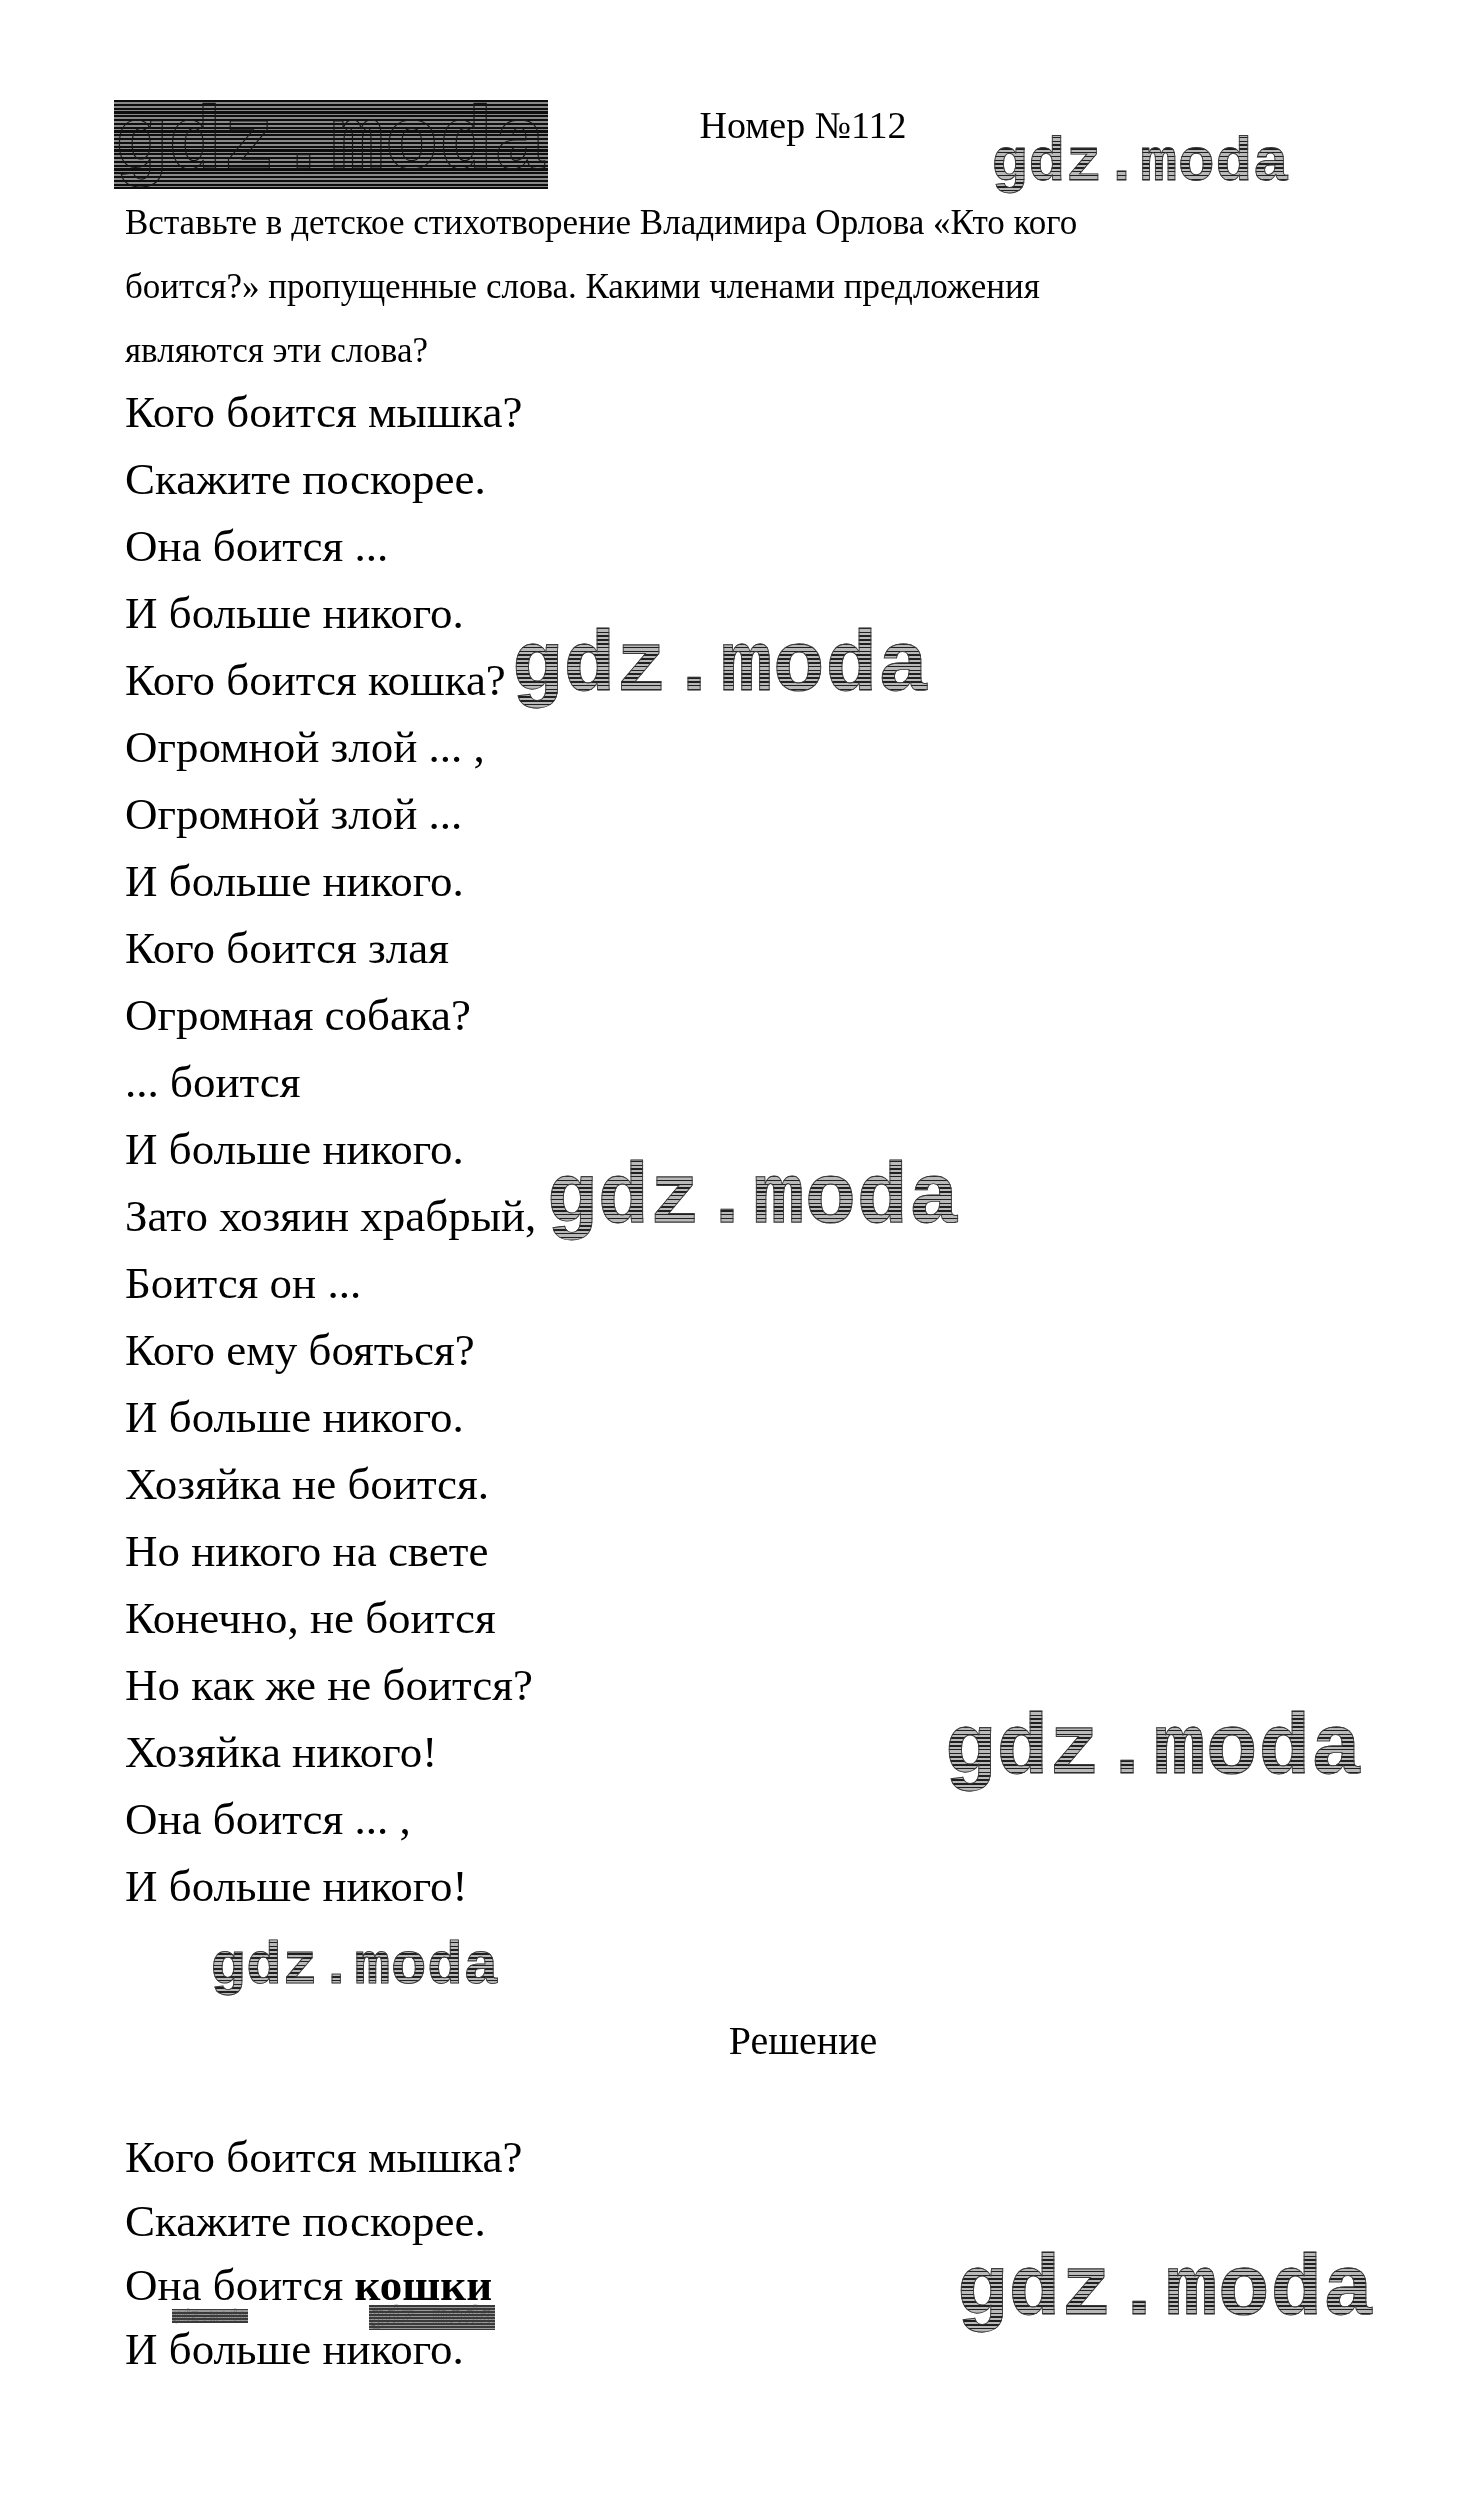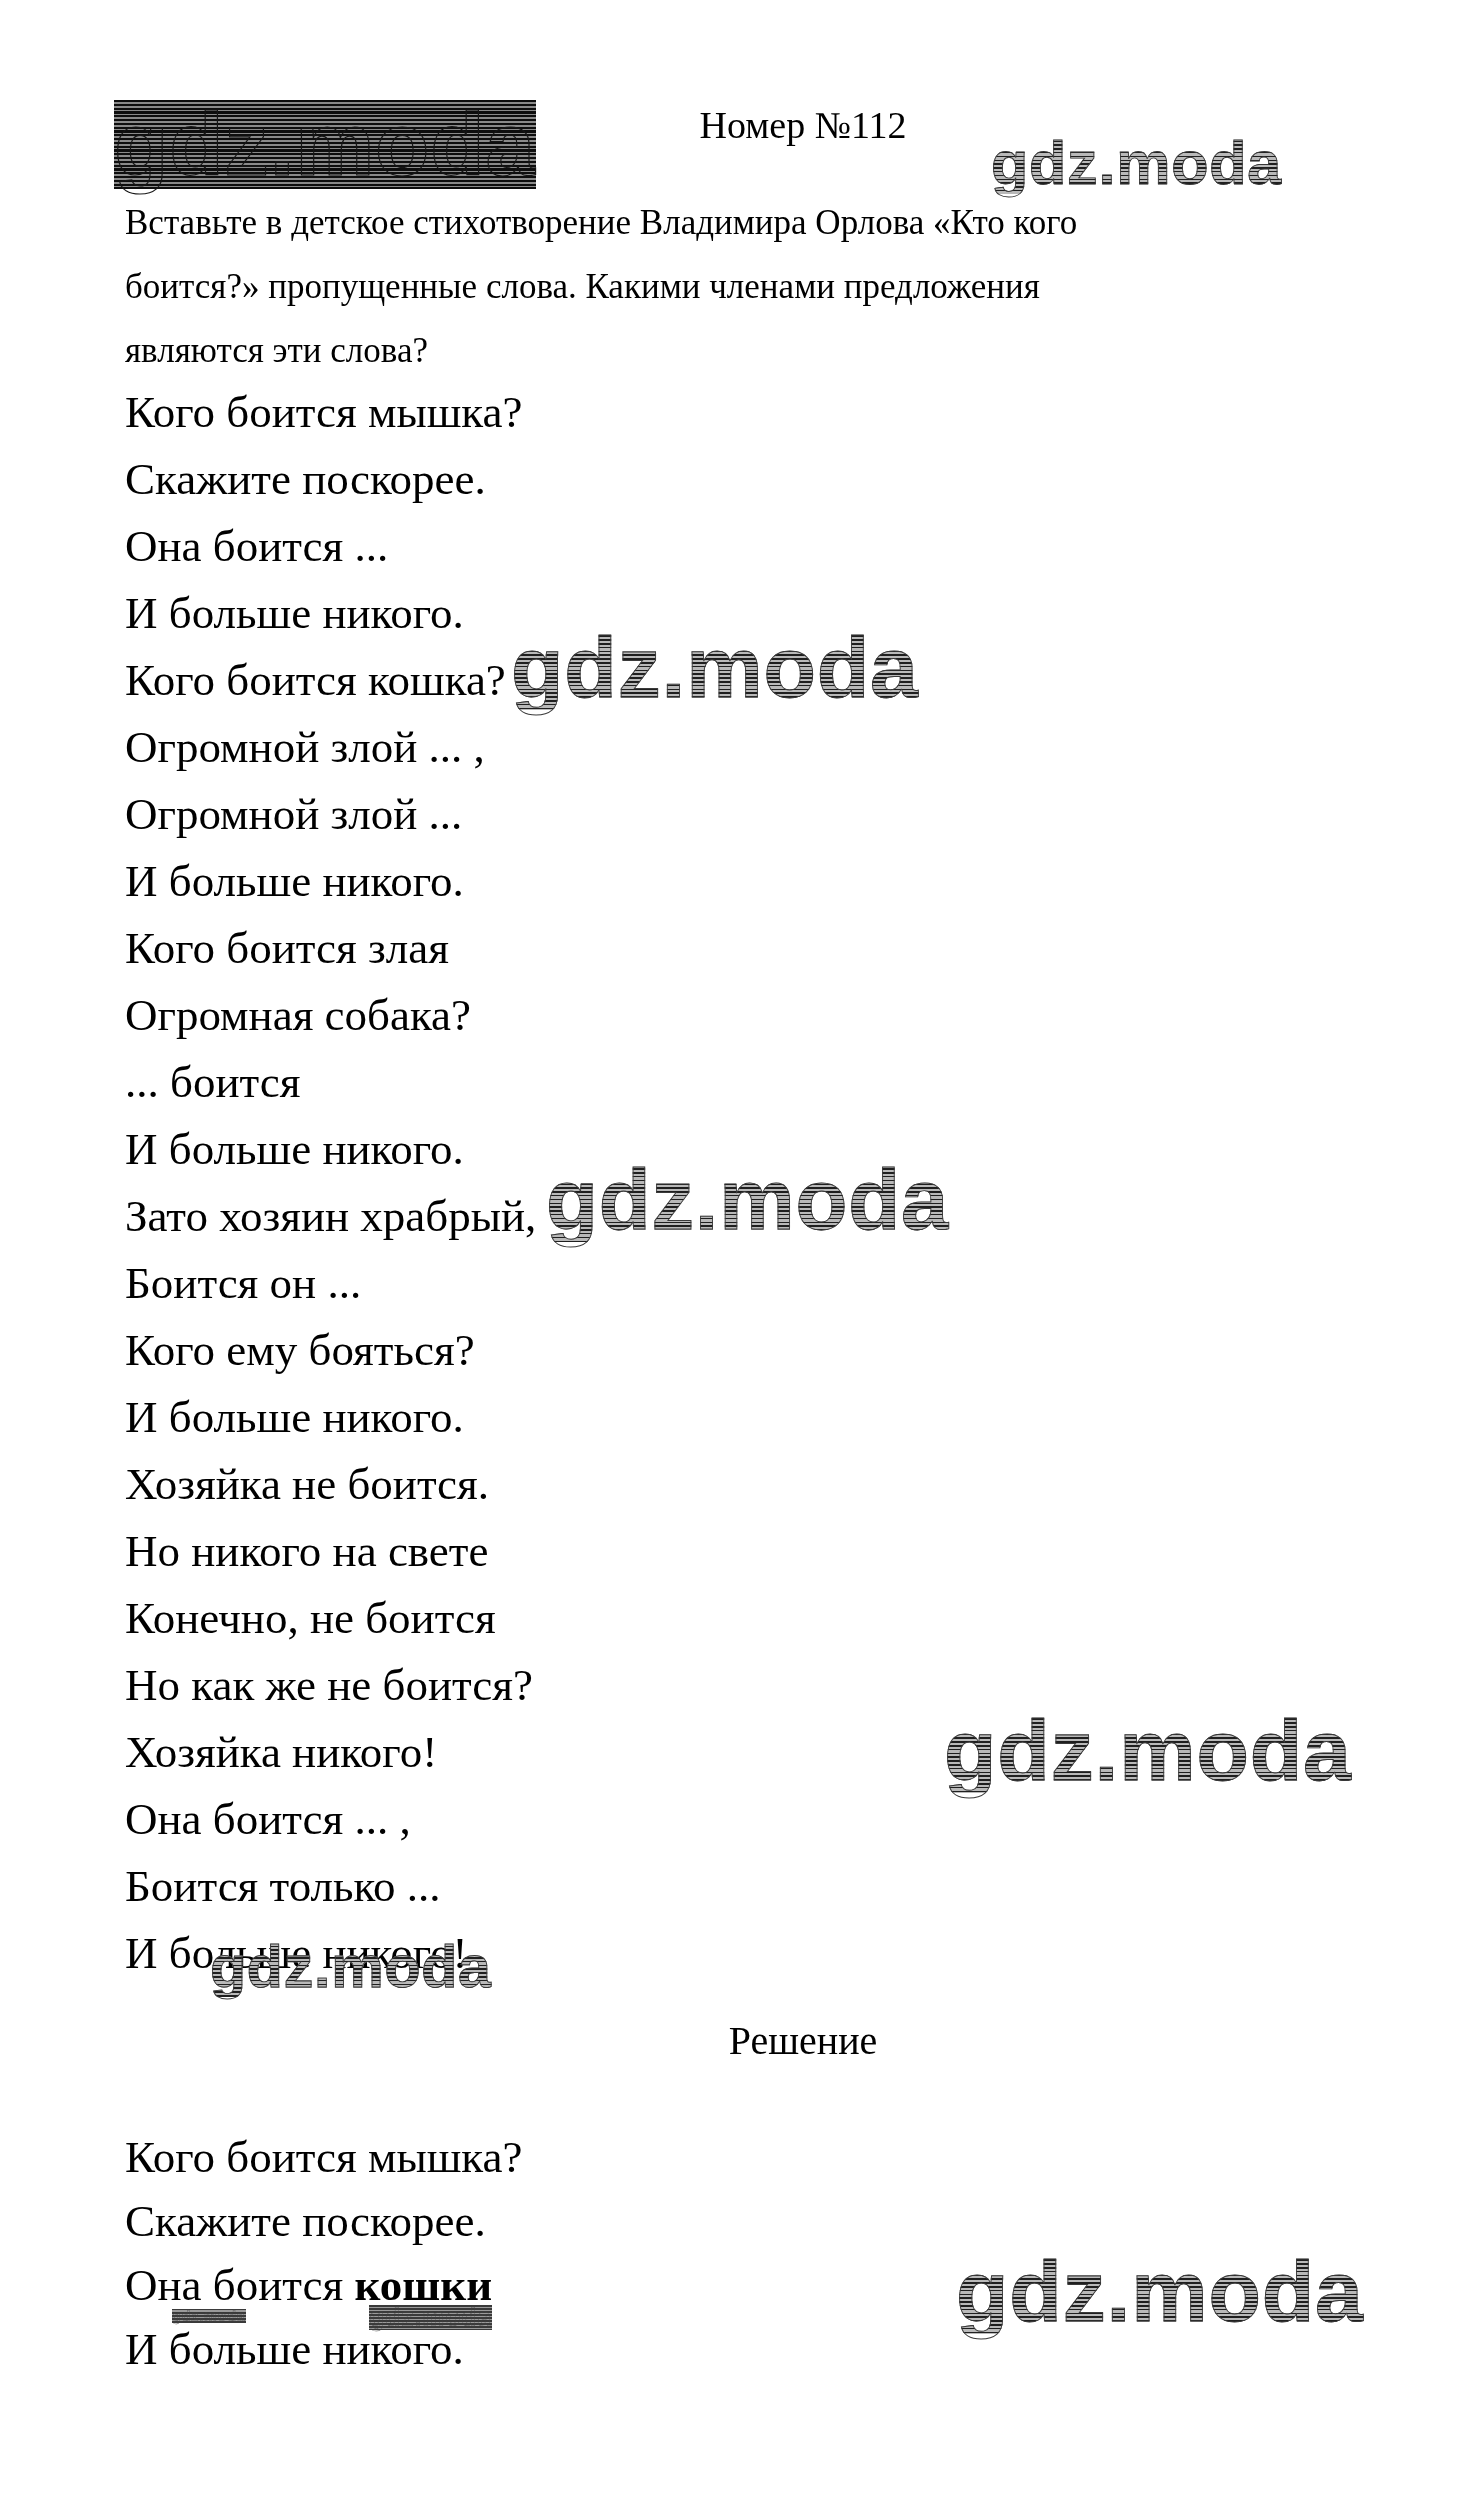--- a/index.html
+++ b/index.html
@@ -32,21 +32,21 @@
   
   #answer-block{
     position:absolute;left:125px;top:2125px;
     font-size:45px;line-height:64px;
   }
   #answer-block .bold{font-weight:bold;}
 
   
   .wm{
     position:absolute;
-    font-family:Liberation Sans, sans-serif;
+    font-family:Liberation Mono, monospace;
     font-weight:bold;
     line-height:1;
     white-space:nowrap;
     letter-spacing:0.8px;
     color:#6e6e6e;
     background:repeating-linear-gradient(180deg,#1f1f1f 0px,#1f1f1f 1.5px,#b9b9b9 1.5px,#b9b9b9 3.8px);
     -webkit-background-clip:text;
     background-clip:text;
     -webkit-text-fill-color:transparent;
     -webkit-text-stroke:0.9px #3a3a3a;
@@ -99,21 +99,20 @@
   <div class="txt">Зато хозяин храбрый,</div>
   <div class="txt">Боится он ...</div>
   <div class="txt">Кого ему бояться?</div>
   <div class="txt">И больше никого.</div>
   <div class="txt">Хозяйка не боится.</div>
   <div class="txt">Но никого на свете</div>
   <div class="txt">Конечно, не боится</div>
   <div class="txt">Но как же не боится?</div>
   <div class="txt">Хозяйка никого!</div>
   <div class="txt">Она боится ... ,</div>
-  <div class="txt">Боится только ...</div>
   <div class="txt">И больше никого!</div>
 </div>
 
 <div class="wm" id="wm-inline-cat">gdz.moda</div>
 <div class="wm" id="wm-inline-brave">gdz.moda</div>
 <div class="wm" id="wm-right-mid">gdz.moda</div>
 <div class="wm" id="wm-left-small">gdz.moda</div>
 
 <div id="solution-heading" class="center-line txt">Решение</div>
 

